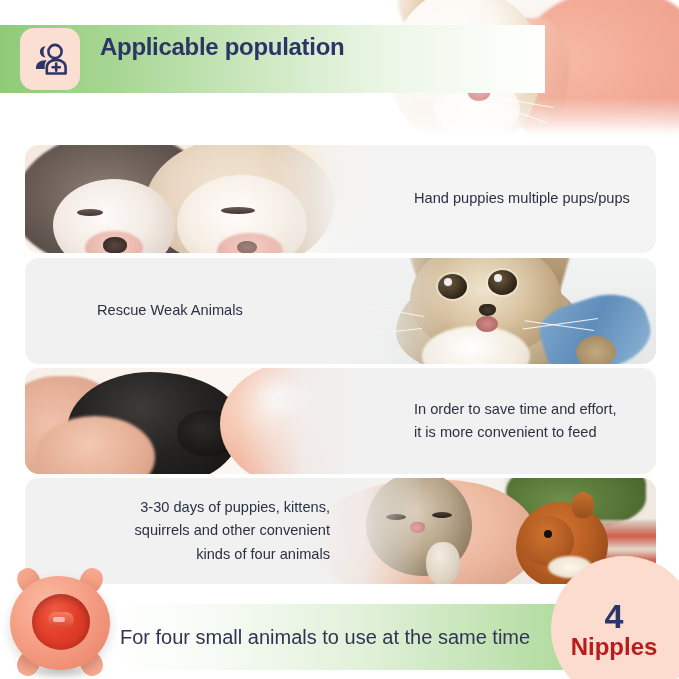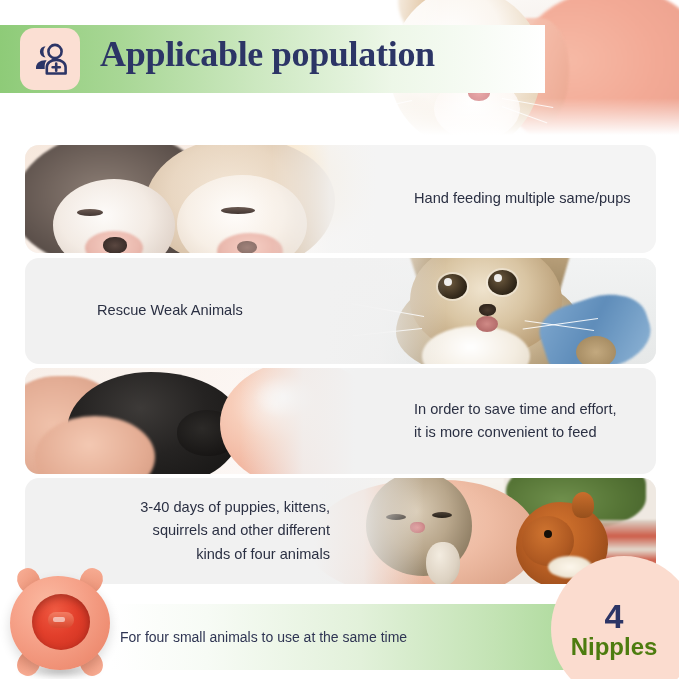--- a/index.html
+++ b/index.html
@@ -75,23 +75,23 @@
     position: absolute; left: 0; top: 25px; width: 545px; height: 68px;
     background: linear-gradient(90deg, #8ecb78 0%, #a8d795 22%, #cce8c0 47%, #edf7e8 72%, #ffffff 100%);
   }
   #header-icon {
     position: absolute; left: 20px; top: 28px; width: 60px; height: 62px;
     background: #fbdfd3; border-radius: 14px;
     display:flex; align-items:center; justify-content:center;
   }
   #header-title {
     position: absolute; left: 100px; top: 33px;
-    font-size: 36px; font-weight: 700; letter-spacing: -0.3px;
+    font-size: 24px; font-weight: 700; letter-spacing: -0.3px;
     color: #2c3566;
-    font-family: Liberation Serif, serif;
+    font-family: Liberation Sans, sans-serif;
   }
 
   
   .card {
     position: absolute; left: 25px; width: 631px;
     border-radius: 14px; overflow: hidden;
     background: #f1f1f1;
   }
   .card-img { position:absolute; top:0; height:100%; overflow:hidden; }
   .card-text {
@@ -239,30 +239,30 @@
   #c4txt { left:60px; width:245px; text-align:right; justify-content:flex-end; }
 
   
   #footer-bar {
     position:absolute; left:112px; top:604px; width:478px; height:66px;
     background: linear-gradient(90deg, #ffffff 0%, #f7fbf5 20%, #e2f1da 52%, #c3e3b4 80%, #a9d897 100%);
   }
   #footer-text {
     position:absolute; left:120px; top:604px; width:420px; height:66px;
     display:flex; align-items:center;
-    font-size:14px; color:#2f3553; font-family:"Liberation Sans", sans-serif;
+    font-size:20px; color:#2f3553; font-family:"Liberation Sans", sans-serif;
   }
   #nipple-badge {
     position:absolute; left:551px; top:556px; width:146px; height:146px;
     background:#fbdccf; border-radius:50%;
     display:flex; flex-direction:column; align-items:center; justify-content:center;
     padding-right: 20px;
   }
   #nipple-count { font-size:34px; font-weight:700; color:#2c3566; line-height:1; margin-bottom:2px; }
-  #nipple-label { font-size:24px; font-weight:700; color:#4d7c0f; line-height:1; }
+  #nipple-label { font-size:24px; font-weight:700; color:#b91c1c; line-height:1; }
 
   
   #product {
     position:absolute; left:2px; top:568px; width:116px; height:108px;
   }
   .prod-body {
     position:absolute; left:8px; top:8px; width:100px; height:94px;
     background: radial-gradient(ellipse at 38% 30%, #fbb9a1 0%, #f6a289 40%, #ef8f74 72%, #e57f63 100%);
     border-radius: 48% 52% 50% 50% / 50% 50% 50% 50%;
     box-shadow: 0 5px 12px rgba(0,0,0,.14);
@@ -340,21 +340,21 @@
       <div class="pup-eye" style="left:52px; top:64px;"></div>
       <div class="pup-eye" style="left:196px; top:62px; width:34px;"></div>
       <div class="pup-snout" style="left:60px; top:86px;"></div>
       <div class="pup-snout" style="left:192px; top:88px; width:66px; height:36px;"></div>
       <div class="pup-nose" style="left:78px; top:92px;"></div>
       <div class="pup-nose" style="left:212px; top:96px; width:20px; height:13px; opacity:.55;"></div>
       <div class="c1-fade"></div>
     </div>
     <div class="card-text" id="c1txt">
       <div>
-        <span>Hand feeding multiple same/pups</span>
+        <span>Hand puppies multiple pups/pups</span>
       </div>
     </div>
   </div>
 
   <div class="card" id="card2">
     <div class="card-img" id="c2img">
       <div class="kit-scene"></div>
       <div class="kit-ear" style="left:86px; transform:rotate(-18deg);"></div>
       <div class="kit-ear" style="left:190px; transform:rotate(16deg);"></div>
       <div class="kit-body"></div>
@@ -412,22 +412,22 @@
       <div class="r4-book"></div>
       <div class="r4-sq"></div>
       <div class="r4-sq-ear"></div>
       <div class="r4-sq-head"></div>
       <div class="r4-sq-eye"></div>
       <div class="r4-food"></div>
       <div class="c4-fade"></div>
     </div>
     <div class="card-text" id="c4txt">
       <div>
-        <span>3-40 days of puppies, kittens,</span>
-        <span>squirrels and other different</span>
+        <span>3-30 days of puppies, kittens,</span>
+        <span>squirrels and other convenient</span>
         <span>kinds of four animals</span>
       </div>
     </div>
   </div>
 
   <div id="footer-bar"></div>
   <div id="footer-text">For four small animals to use at the same time</div>
 
   <div id="nipple-badge">
     <div id="nipple-count">4</div>

